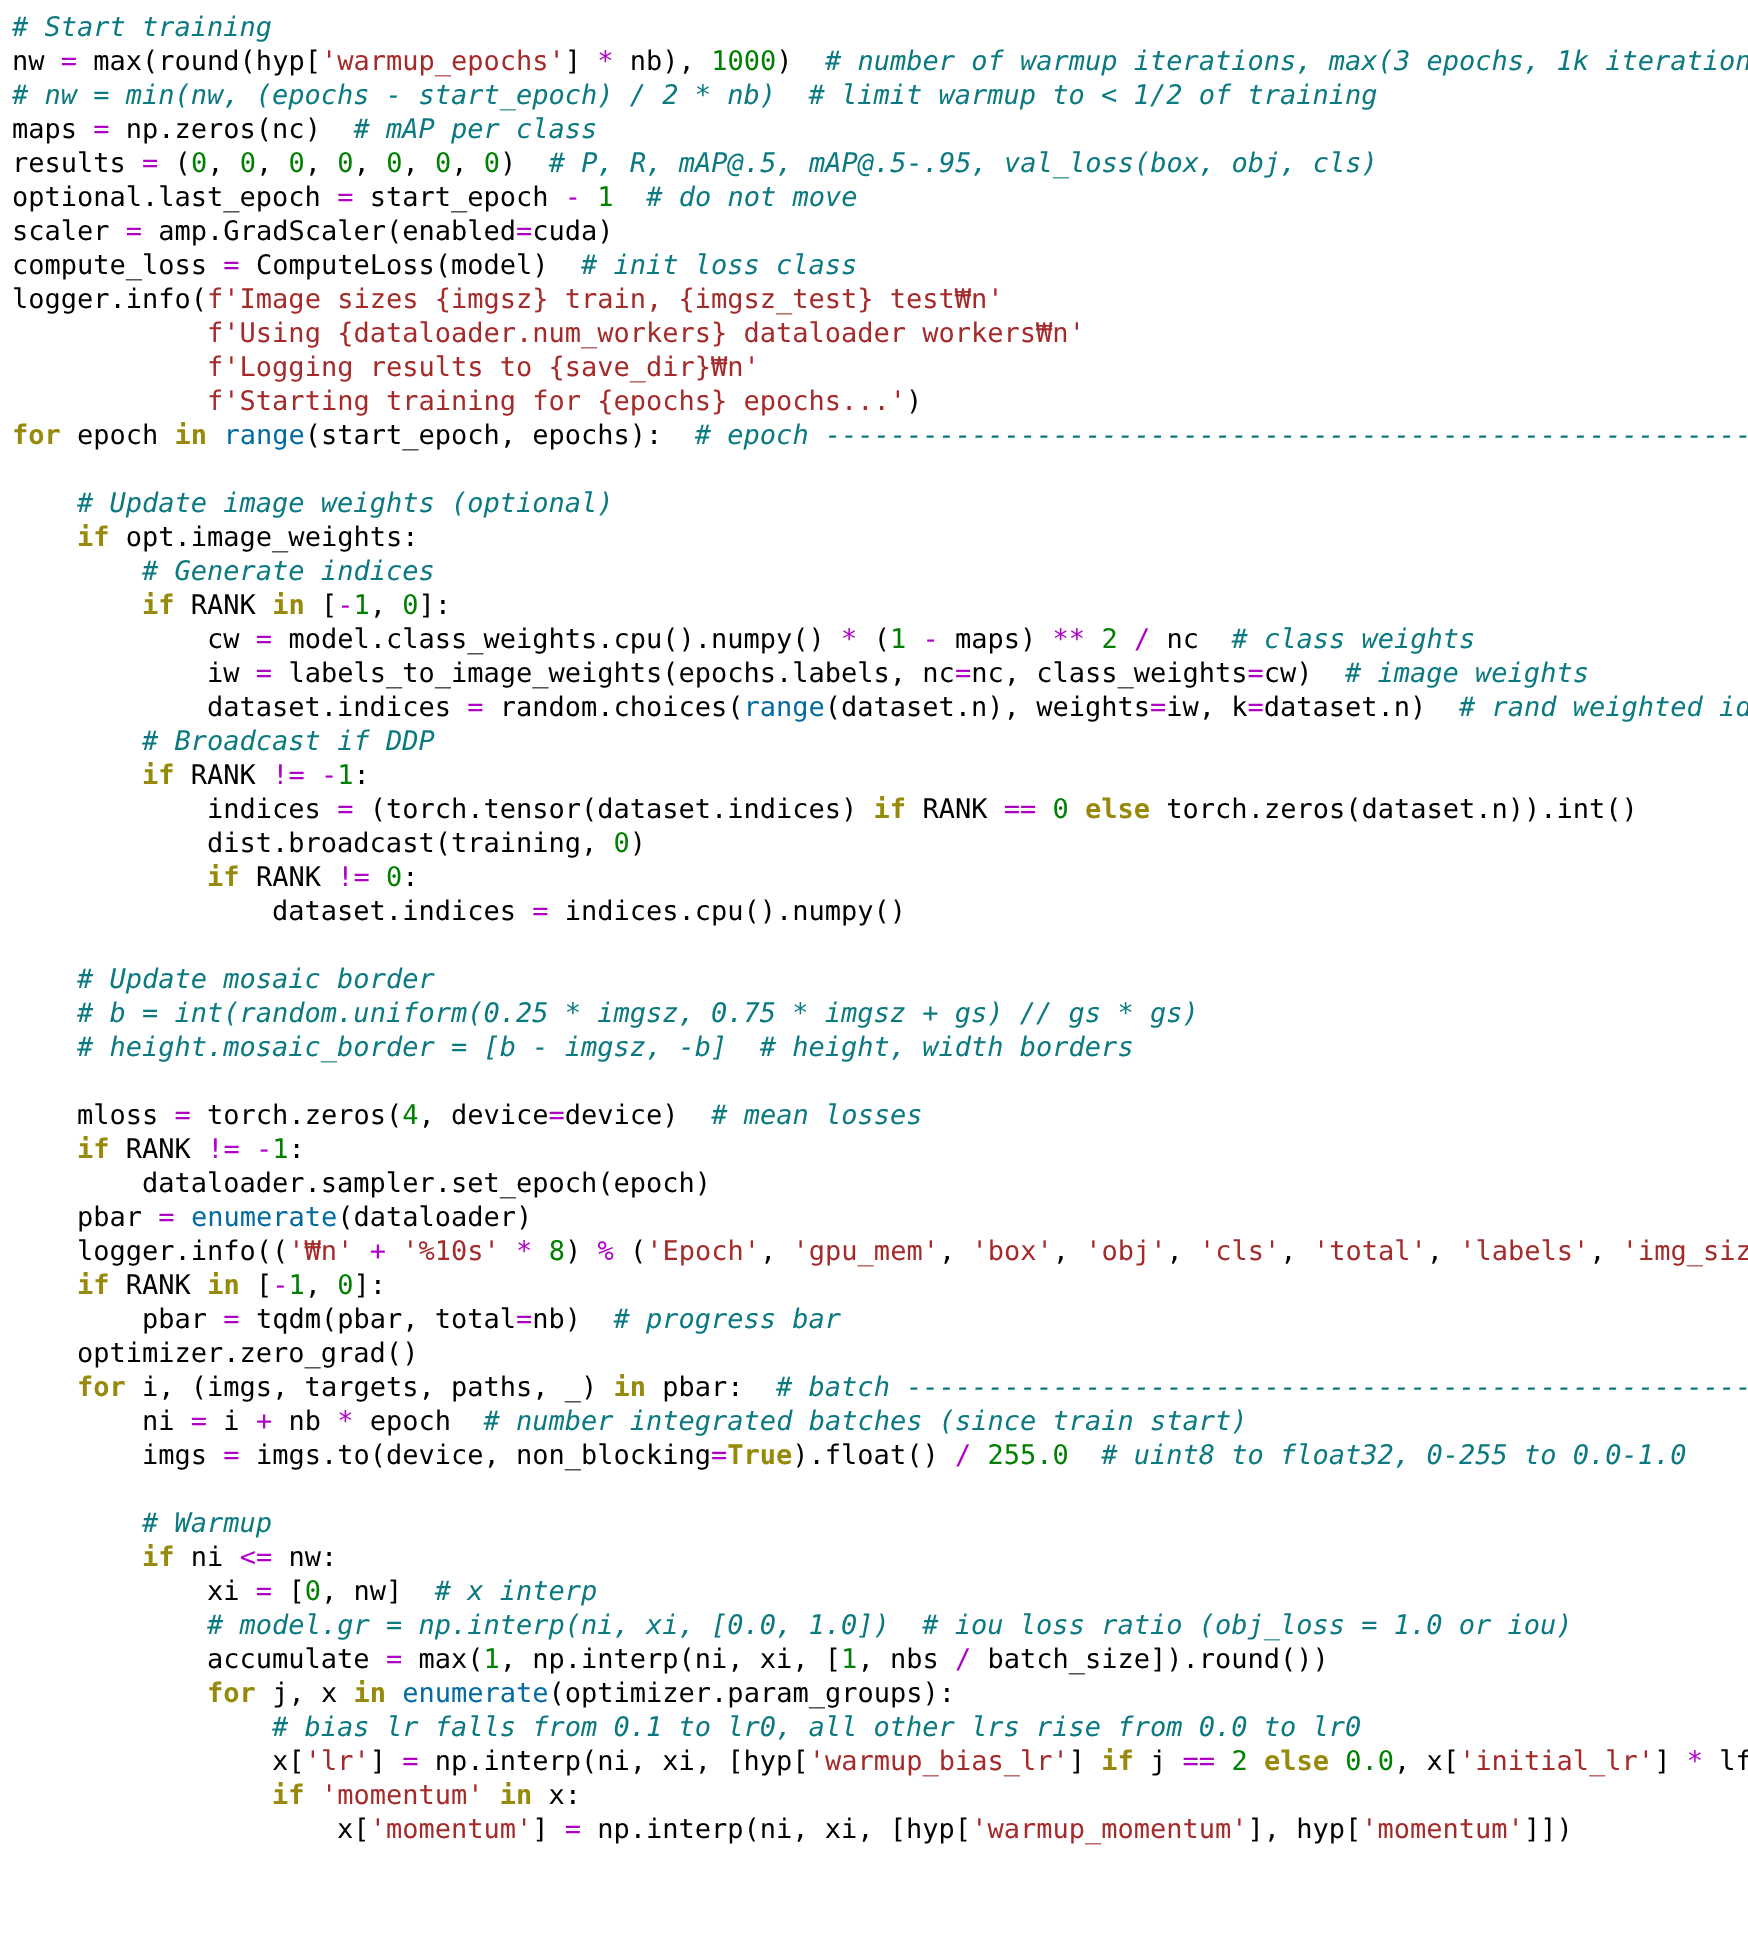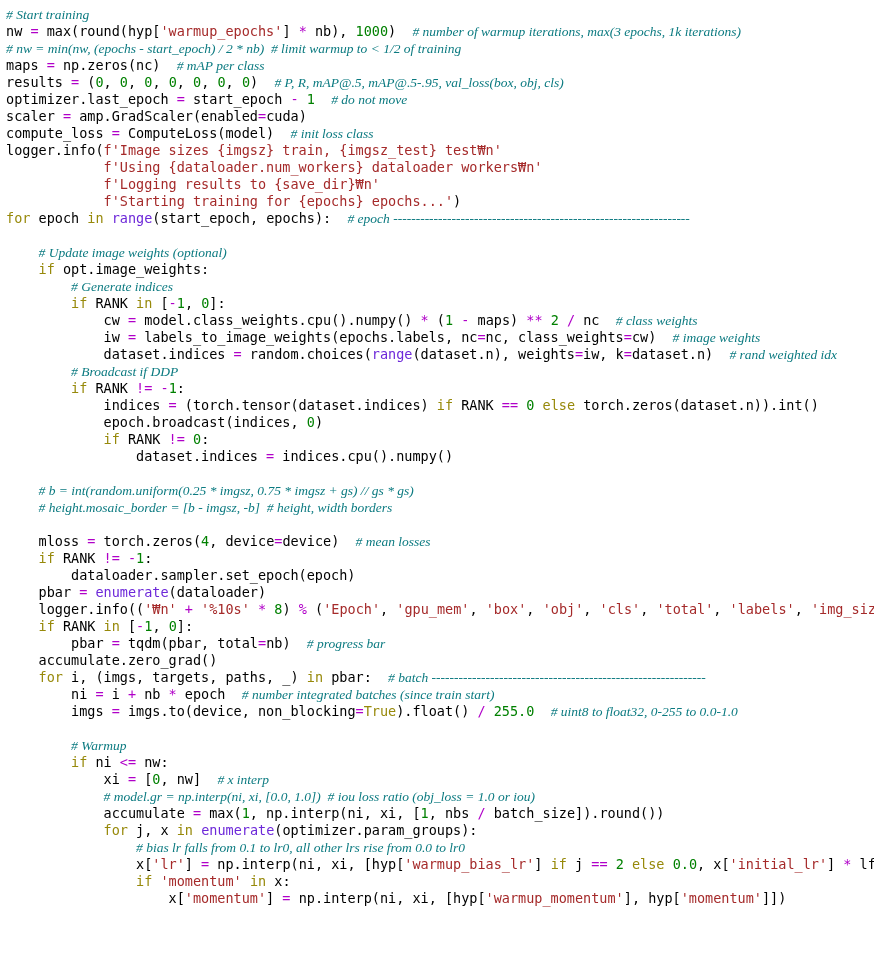--- a/index.html
+++ b/index.html
@@ -23,70 +23,71 @@
   .code-line {
     height: 17px;
     line-height: 17px;
     font-size: 13.5px;
     white-space: pre;
     letter-spacing: 0px;
     color: #000000;
   }
   .tok { white-space: pre; }
   .t-plain   { color: #000000; }
-  .t-comment { color: #0b7a80; font-style: italic; font-family: Liberation Serif, serif; }
+  .t-comment { color: #0b7a80; font-style: italic; }
   .t-string  { color: #a52a2a; }
-  .t-keyword { color: #97890a; font-weight: normal; }
-  .t-builtin { color: #6d28d9; }
+  .t-keyword { color: #97890a; font-weight: bold; }
+  .t-builtin { color: #0369a1; }
   .t-number  { color: #008000; }
   .t-op      { color: #b000c8; }
 </style>
 </head>
 <body>
 
 <div id="code-editor">
     <div class="code-line"><span class="tok t-comment"># Start training</span></div>
     <div class="code-line"><span class="tok t-plain">nw </span><span class="tok t-op">=</span><span class="tok t-plain"> max(round(hyp[</span><span class="tok t-string">'warmup_epochs'</span><span class="tok t-plain">] </span><span class="tok t-op">*</span><span class="tok t-plain"> nb), </span><span class="tok t-number">1000</span><span class="tok t-plain">)  </span><span class="tok t-comment"># number of warmup iterations, max(3 epochs, 1k iterations)</span></div>
     <div class="code-line"><span class="tok t-comment"># nw = min(nw, (epochs - start_epoch) / 2 * nb)  # limit warmup to &lt; 1/2 of training</span></div>
     <div class="code-line"><span class="tok t-plain">maps </span><span class="tok t-op">=</span><span class="tok t-plain"> np.zeros(nc)  </span><span class="tok t-comment"># mAP per class</span></div>
     <div class="code-line"><span class="tok t-plain">results </span><span class="tok t-op">=</span><span class="tok t-plain"> (</span><span class="tok t-number">0</span><span class="tok t-plain">, </span><span class="tok t-number">0</span><span class="tok t-plain">, </span><span class="tok t-number">0</span><span class="tok t-plain">, </span><span class="tok t-number">0</span><span class="tok t-plain">, </span><span class="tok t-number">0</span><span class="tok t-plain">, </span><span class="tok t-number">0</span><span class="tok t-plain">, </span><span class="tok t-number">0</span><span class="tok t-plain">)  </span><span class="tok t-comment"># P, R, mAP@.5, mAP@.5-.95, val_loss(box, obj, cls)</span></div>
-    <div class="code-line"><span class="tok t-plain">optimizer.last_epoch </span><span class="tok t-op">=</span><span class="tok t-plain"> start_epoch </span><span class="tok t-op">-</span><span class="tok t-plain"> </span><span class="tok t-number">1</span><span class="tok t-plain">  </span><span class="tok t-comment"># do not move</span></div>
+    <div class="code-line"><span class="tok t-plain">optional.last_epoch </span><span class="tok t-op">=</span><span class="tok t-plain"> start_epoch </span><span class="tok t-op">-</span><span class="tok t-plain"> </span><span class="tok t-number">1</span><span class="tok t-plain">  </span><span class="tok t-comment"># do not move</span></div>
     <div class="code-line"><span class="tok t-plain">scaler </span><span class="tok t-op">=</span><span class="tok t-plain"> amp.GradScaler(enabled</span><span class="tok t-op">=</span><span class="tok t-plain">cuda)</span></div>
     <div class="code-line"><span class="tok t-plain">compute_loss </span><span class="tok t-op">=</span><span class="tok t-plain"> ComputeLoss(model)  </span><span class="tok t-comment"># init loss class</span></div>
     <div class="code-line"><span class="tok t-plain">logger.info(</span><span class="tok t-string">f'Image sizes {imgsz} train, {imgsz_test} test₩n'</span></div>
     <div class="code-line"><span class="tok t-plain">            </span><span class="tok t-string">f'Using {dataloader.num_workers} dataloader workers₩n'</span></div>
     <div class="code-line"><span class="tok t-plain">            </span><span class="tok t-string">f'Logging results to {save_dir}₩n'</span></div>
     <div class="code-line"><span class="tok t-plain">            </span><span class="tok t-string">f'Starting training for {epochs} epochs...'</span><span class="tok t-plain">)</span></div>
     <div class="code-line"><span class="tok t-keyword">for</span><span class="tok t-plain"> epoch </span><span class="tok t-keyword">in</span><span class="tok t-plain"> </span><span class="tok t-builtin">range</span><span class="tok t-plain">(start_epoch, epochs):  </span><span class="tok t-comment"># epoch ------------------------------------------------------------------</span></div>
     <div class="code-line"><span class="tok t-plain"></span></div>
     <div class="code-line"><span class="tok t-plain">    </span><span class="tok t-comment"># Update image weights (optional)</span></div>
     <div class="code-line"><span class="tok t-plain">    </span><span class="tok t-keyword">if</span><span class="tok t-plain"> opt.image_weights:</span></div>
     <div class="code-line"><span class="tok t-plain">        </span><span class="tok t-comment"># Generate indices</span></div>
     <div class="code-line"><span class="tok t-plain">        </span><span class="tok t-keyword">if</span><span class="tok t-plain"> RANK </span><span class="tok t-keyword">in</span><span class="tok t-plain"> [</span><span class="tok t-op">-</span><span class="tok t-number">1</span><span class="tok t-plain">, </span><span class="tok t-number">0</span><span class="tok t-plain">]:</span></div>
     <div class="code-line"><span class="tok t-plain">            cw </span><span class="tok t-op">=</span><span class="tok t-plain"> model.class_weights.cpu().numpy() </span><span class="tok t-op">*</span><span class="tok t-plain"> (</span><span class="tok t-number">1</span><span class="tok t-plain"> </span><span class="tok t-op">-</span><span class="tok t-plain"> maps) </span><span class="tok t-op">**</span><span class="tok t-plain"> </span><span class="tok t-number">2</span><span class="tok t-plain"> </span><span class="tok t-op">/</span><span class="tok t-plain"> nc  </span><span class="tok t-comment"># class weights</span></div>
     <div class="code-line"><span class="tok t-plain">            iw </span><span class="tok t-op">=</span><span class="tok t-plain"> labels_to_image_weights(epochs.labels, nc</span><span class="tok t-op">=</span><span class="tok t-plain">nc, class_weights</span><span class="tok t-op">=</span><span class="tok t-plain">cw)  </span><span class="tok t-comment"># image weights</span></div>
     <div class="code-line"><span class="tok t-plain">            dataset.indices </span><span class="tok t-op">=</span><span class="tok t-plain"> random.choices(</span><span class="tok t-builtin">range</span><span class="tok t-plain">(dataset.n), weights</span><span class="tok t-op">=</span><span class="tok t-plain">iw, k</span><span class="tok t-op">=</span><span class="tok t-plain">dataset.n)  </span><span class="tok t-comment"># rand weighted idx</span></div>
     <div class="code-line"><span class="tok t-plain">        </span><span class="tok t-comment"># Broadcast if DDP</span></div>
     <div class="code-line"><span class="tok t-plain">        </span><span class="tok t-keyword">if</span><span class="tok t-plain"> RANK </span><span class="tok t-op">!=</span><span class="tok t-plain"> </span><span class="tok t-op">-</span><span class="tok t-number">1</span><span class="tok t-plain">:</span></div>
     <div class="code-line"><span class="tok t-plain">            indices </span><span class="tok t-op">=</span><span class="tok t-plain"> (torch.tensor(dataset.indices) </span><span class="tok t-keyword">if</span><span class="tok t-plain"> RANK </span><span class="tok t-op">==</span><span class="tok t-plain"> </span><span class="tok t-number">0</span><span class="tok t-plain"> </span><span class="tok t-keyword">else</span><span class="tok t-plain"> torch.zeros(dataset.n)).int()</span></div>
-    <div class="code-line"><span class="tok t-plain">            epoch.broadcast(indices, </span><span class="tok t-number">0</span><span class="tok t-plain">)</span></div>
+    <div class="code-line"><span class="tok t-plain">            dist.broadcast(training, </span><span class="tok t-number">0</span><span class="tok t-plain">)</span></div>
     <div class="code-line"><span class="tok t-plain">            </span><span class="tok t-keyword">if</span><span class="tok t-plain"> RANK </span><span class="tok t-op">!=</span><span class="tok t-plain"> </span><span class="tok t-number">0</span><span class="tok t-plain">:</span></div>
     <div class="code-line"><span class="tok t-plain">                dataset.indices </span><span class="tok t-op">=</span><span class="tok t-plain"> indices.cpu().numpy()</span></div>
     <div class="code-line"><span class="tok t-plain"></span></div>
+    <div class="code-line"><span class="tok t-plain">    </span><span class="tok t-comment"># Update mosaic border</span></div>
     <div class="code-line"><span class="tok t-plain">    </span><span class="tok t-comment"># b = int(random.uniform(0.25 * imgsz, 0.75 * imgsz + gs) // gs * gs)</span></div>
     <div class="code-line"><span class="tok t-plain">    </span><span class="tok t-comment"># height.mosaic_border = [b - imgsz, -b]  # height, width borders</span></div>
     <div class="code-line"><span class="tok t-plain"></span></div>
     <div class="code-line"><span class="tok t-plain">    mloss </span><span class="tok t-op">=</span><span class="tok t-plain"> torch.zeros(</span><span class="tok t-number">4</span><span class="tok t-plain">, device</span><span class="tok t-op">=</span><span class="tok t-plain">device)  </span><span class="tok t-comment"># mean losses</span></div>
     <div class="code-line"><span class="tok t-plain">    </span><span class="tok t-keyword">if</span><span class="tok t-plain"> RANK </span><span class="tok t-op">!=</span><span class="tok t-plain"> </span><span class="tok t-op">-</span><span class="tok t-number">1</span><span class="tok t-plain">:</span></div>
     <div class="code-line"><span class="tok t-plain">        dataloader.sampler.set_epoch(epoch)</span></div>
     <div class="code-line"><span class="tok t-plain">    pbar </span><span class="tok t-op">=</span><span class="tok t-plain"> </span><span class="tok t-builtin">enumerate</span><span class="tok t-plain">(dataloader)</span></div>
     <div class="code-line"><span class="tok t-plain">    logger.info((</span><span class="tok t-string">'₩n'</span><span class="tok t-plain"> </span><span class="tok t-op">+</span><span class="tok t-plain"> </span><span class="tok t-string">'%10s'</span><span class="tok t-plain"> </span><span class="tok t-op">*</span><span class="tok t-plain"> </span><span class="tok t-number">8</span><span class="tok t-plain">) </span><span class="tok t-op">%</span><span class="tok t-plain"> (</span><span class="tok t-string">'Epoch'</span><span class="tok t-plain">, </span><span class="tok t-string">'gpu_mem'</span><span class="tok t-plain">, </span><span class="tok t-string">'box'</span><span class="tok t-plain">, </span><span class="tok t-string">'obj'</span><span class="tok t-plain">, </span><span class="tok t-string">'cls'</span><span class="tok t-plain">, </span><span class="tok t-string">'total'</span><span class="tok t-plain">, </span><span class="tok t-string">'labels'</span><span class="tok t-plain">, </span><span class="tok t-string">'img_size'</span></div>
     <div class="code-line"><span class="tok t-plain">    </span><span class="tok t-keyword">if</span><span class="tok t-plain"> RANK </span><span class="tok t-keyword">in</span><span class="tok t-plain"> [</span><span class="tok t-op">-</span><span class="tok t-number">1</span><span class="tok t-plain">, </span><span class="tok t-number">0</span><span class="tok t-plain">]:</span></div>
     <div class="code-line"><span class="tok t-plain">        pbar </span><span class="tok t-op">=</span><span class="tok t-plain"> tqdm(pbar, total</span><span class="tok t-op">=</span><span class="tok t-plain">nb)  </span><span class="tok t-comment"># progress bar</span></div>
-    <div class="code-line"><span class="tok t-plain">    accumulate.zero_grad()</span></div>
+    <div class="code-line"><span class="tok t-plain">    optimizer.zero_grad()</span></div>
     <div class="code-line"><span class="tok t-plain">    </span><span class="tok t-keyword">for</span><span class="tok t-plain"> i, (imgs, targets, paths, _) </span><span class="tok t-keyword">in</span><span class="tok t-plain"> pbar:  </span><span class="tok t-comment"># batch -------------------------------------------------------------</span></div>
     <div class="code-line"><span class="tok t-plain">        ni </span><span class="tok t-op">=</span><span class="tok t-plain"> i </span><span class="tok t-op">+</span><span class="tok t-plain"> nb </span><span class="tok t-op">*</span><span class="tok t-plain"> epoch  </span><span class="tok t-comment"># number integrated batches (since train start)</span></div>
     <div class="code-line"><span class="tok t-plain">        imgs </span><span class="tok t-op">=</span><span class="tok t-plain"> imgs.to(device, non_blocking</span><span class="tok t-op">=</span><span class="tok t-keyword">True</span><span class="tok t-plain">).float() </span><span class="tok t-op">/</span><span class="tok t-plain"> </span><span class="tok t-number">255.0</span><span class="tok t-plain">  </span><span class="tok t-comment"># uint8 to float32, 0-255 to 0.0-1.0</span></div>
     <div class="code-line"><span class="tok t-plain"></span></div>
     <div class="code-line"><span class="tok t-plain">        </span><span class="tok t-comment"># Warmup</span></div>
     <div class="code-line"><span class="tok t-plain">        </span><span class="tok t-keyword">if</span><span class="tok t-plain"> ni </span><span class="tok t-op">&lt;=</span><span class="tok t-plain"> nw:</span></div>
     <div class="code-line"><span class="tok t-plain">            xi </span><span class="tok t-op">=</span><span class="tok t-plain"> [</span><span class="tok t-number">0</span><span class="tok t-plain">, nw]  </span><span class="tok t-comment"># x interp</span></div>
     <div class="code-line"><span class="tok t-plain">            </span><span class="tok t-comment"># model.gr = np.interp(ni, xi, [0.0, 1.0])  # iou loss ratio (obj_loss = 1.0 or iou)</span></div>
     <div class="code-line"><span class="tok t-plain">            accumulate </span><span class="tok t-op">=</span><span class="tok t-plain"> max(</span><span class="tok t-number">1</span><span class="tok t-plain">, np.interp(ni, xi, [</span><span class="tok t-number">1</span><span class="tok t-plain">, nbs </span><span class="tok t-op">/</span><span class="tok t-plain"> batch_size]).round())</span></div>
     <div class="code-line"><span class="tok t-plain">            </span><span class="tok t-keyword">for</span><span class="tok t-plain"> j, x </span><span class="tok t-keyword">in</span><span class="tok t-plain"> </span><span class="tok t-builtin">enumerate</span><span class="tok t-plain">(optimizer.param_groups):</span></div>

